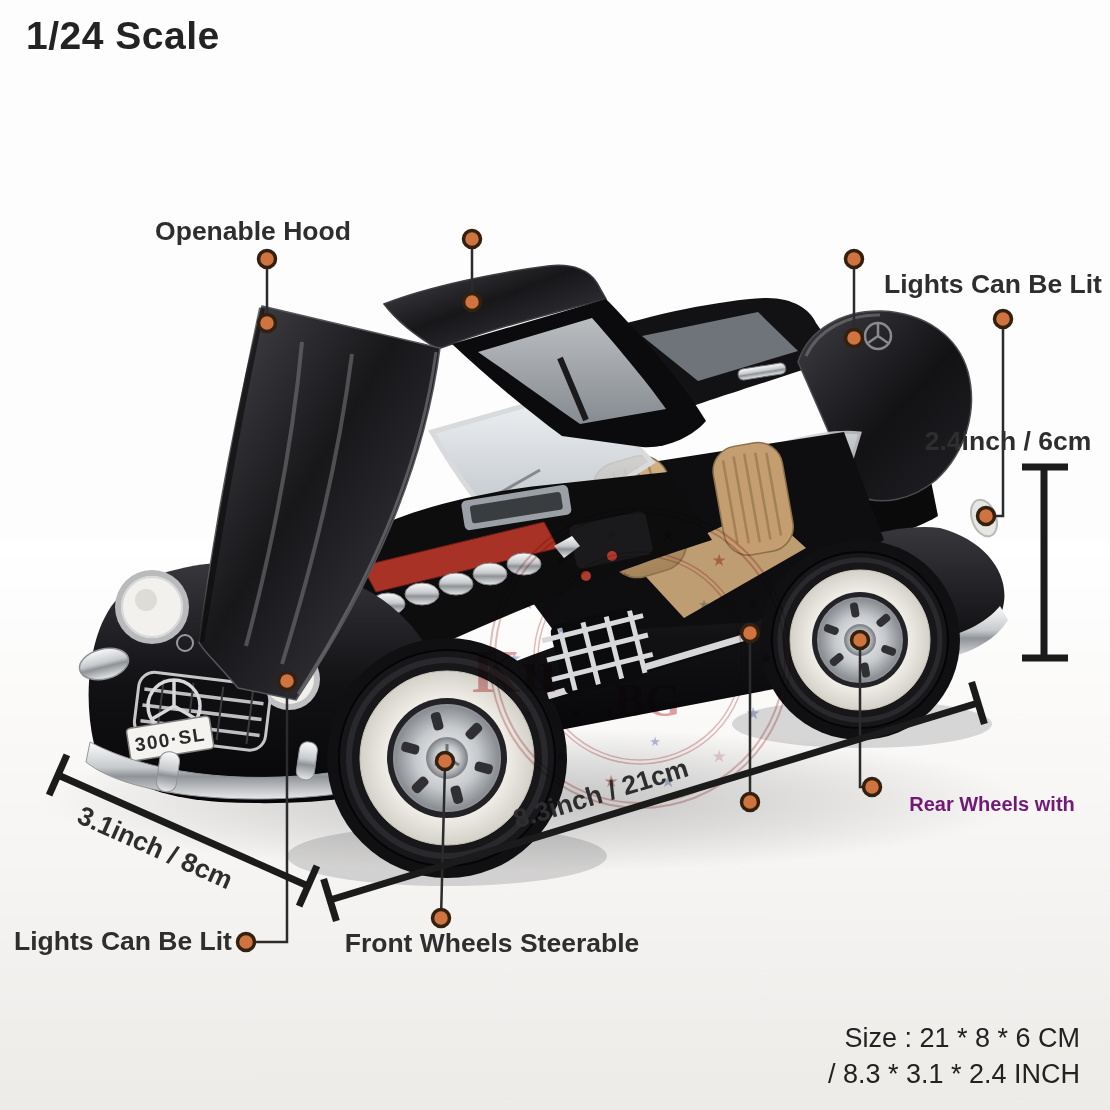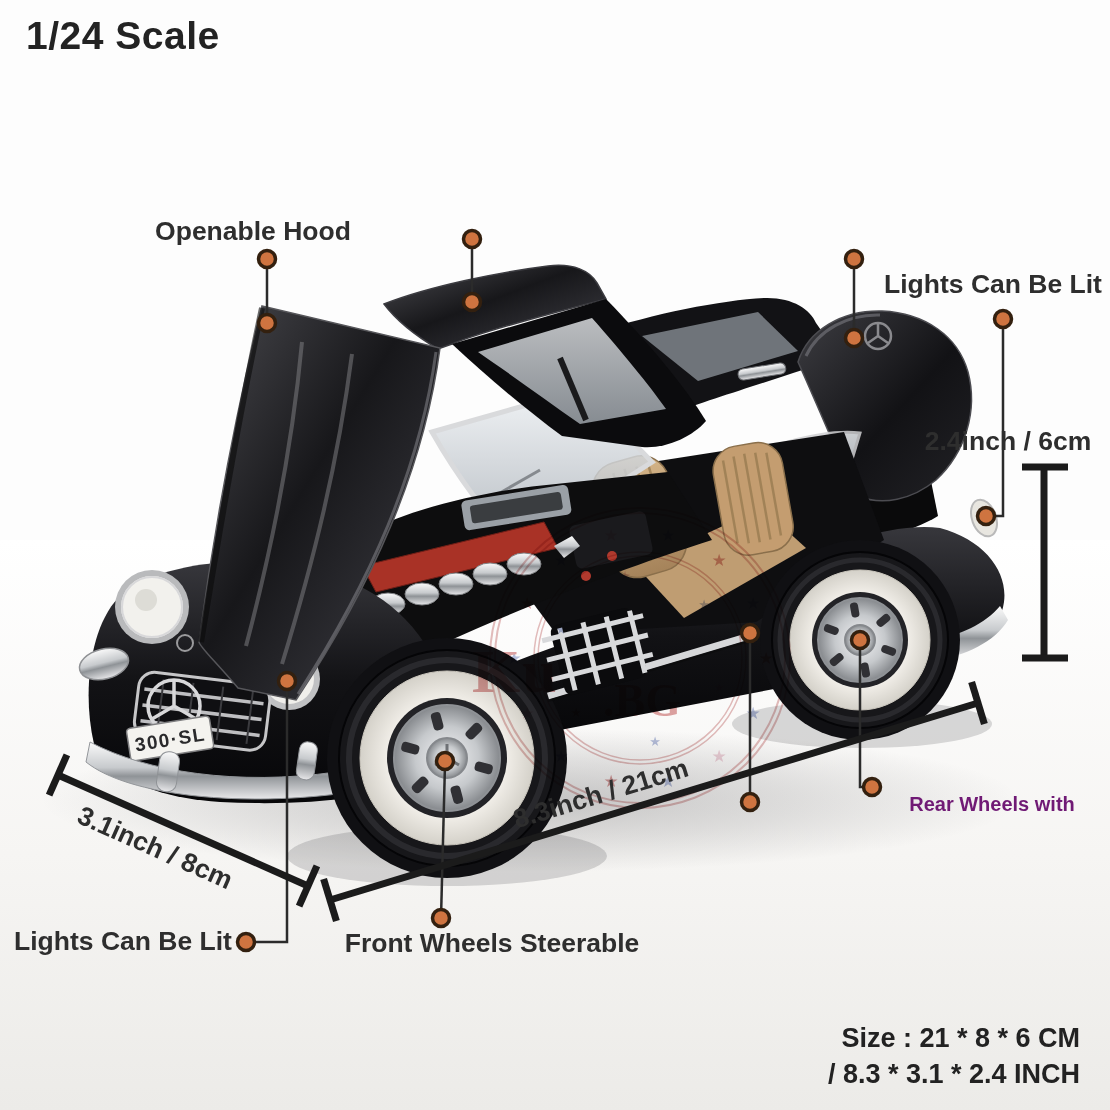--- a/index.html
+++ b/index.html
@@ -18,21 +18,21 @@
   }
   .callout.rot-len{transform:translate(-50%,-50%) rotate(-17deg);}
   .callout.rot-wid{transform:translate(-50%,-50%) rotate(24deg);}
   .rear-wheels-block{
     position:absolute;left:992px;top:804px;transform:translate(-50%,-50%);
     text-align:right;font-size:20px;font-weight:700;color:#701a75;
     line-height:36px;white-space:nowrap;
   }
   .size-block{
     position:absolute;right:30px;top:1020px;text-align:right;
-    font-size:27px;font-weight:700;color:#222;line-height:36px;white-space:nowrap;margin-left:34px;
+    font-size:27px;font-weight:400;color:#222;line-height:36px;white-space:nowrap;margin-left:34px;
   }
 </style>
 </head>
 <body>
 
 <div class="stage">
 
 <svg width="1110" height="1110" viewBox="0 0 1110 1110">
   <defs>
     <linearGradient id="floorG" x1="0" y1="0" x2="0" y2="1">

